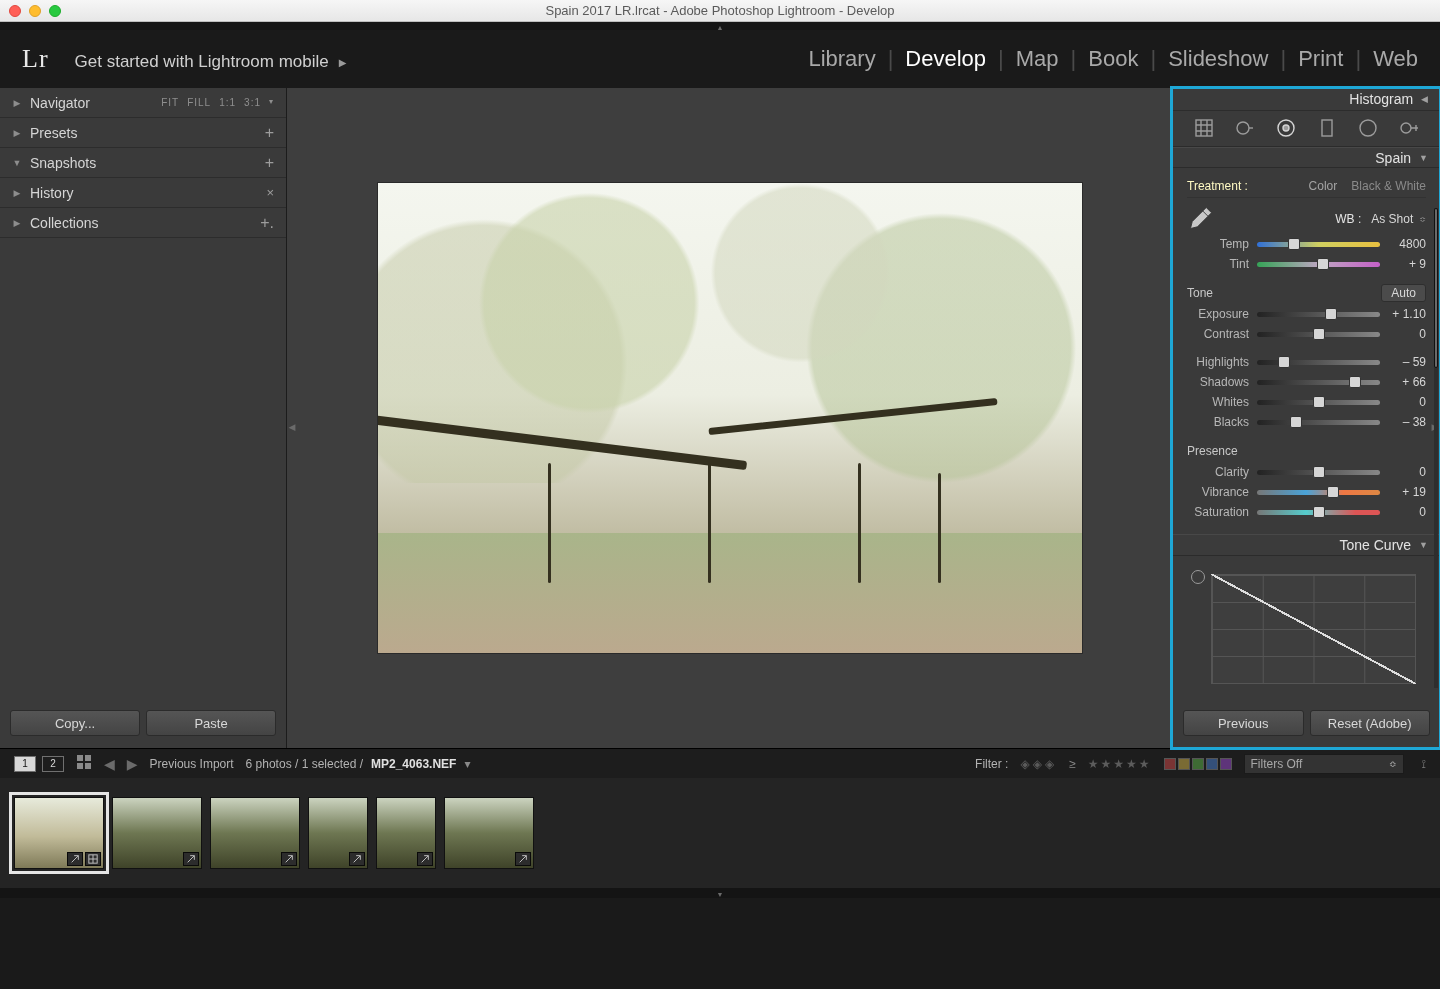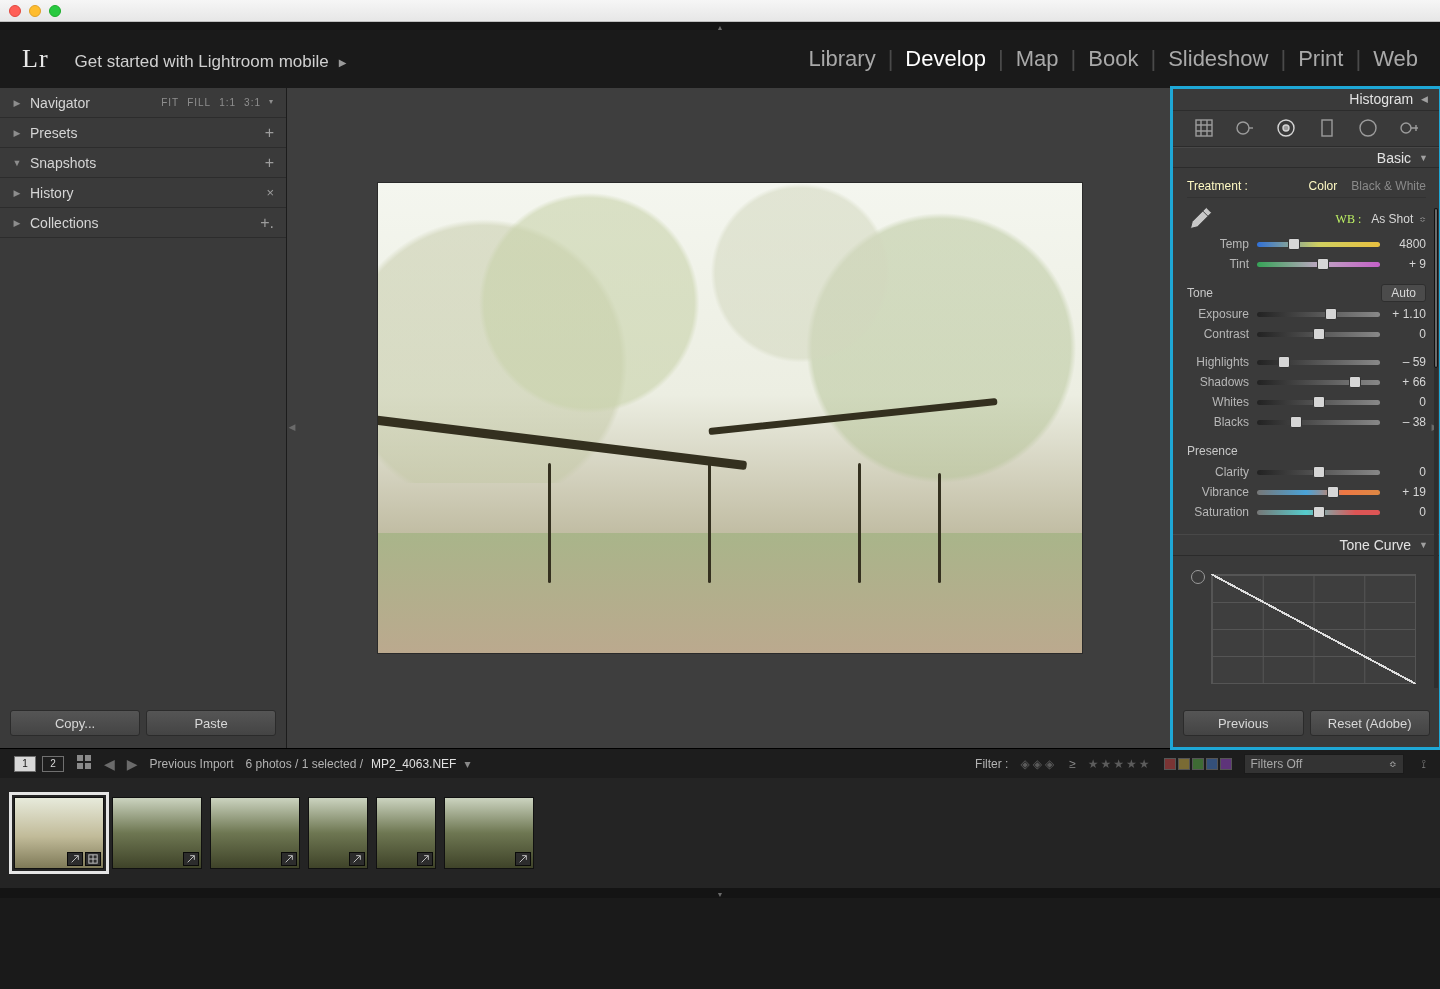--- a/index.html
+++ b/index.html
@@ -67,21 +67,21 @@
 .toolstrip{ height:44px; display:flex; align-items:center; justify-content:space-around; padding:0 10px; border-bottom:1px solid #2b2b2b;}
 .tool{ width:30px; height:30px; display:flex; align-items:center; justify-content:center; color:#9c9c9c; cursor:pointer;}
 .tool svg{ width:24px; height:24px; stroke:#9c9c9c; fill:none; stroke-width:1.4;}
 .tool.active svg{ stroke:#d5d5d5;}
 .sectionhead{ height:26px; display:flex; align-items:center; justify-content:flex-end; padding:0 12px; border-top:1px solid #484848; border-bottom:1px solid #2b2b2b; background:#3b3b3b; color:#e3e3e3; font-size:14px; gap:8px;}
 .sectionhead .tri{ font-size:9px; color:#a0a0a0;}
 .basicbody{ padding:6px 14px 12px; font-size:12px;}
 .treatrow{ display:flex; align-items:center; justify-content:space-between; height:24px; border-bottom:1px solid #323232; margin-bottom:6px;}
 .segs{ display:flex; gap:14px;}
 .seg{ color:#8a8a8a;}
-.seg.active{ color:#fef9c3;}
+.seg.active{ color:#a3a3a3;}
 .wbrow{ display:flex; align-items:center; gap:10px; height:30px;}
 .eyedrop{ width:30px; height:30px;}
 .eyedrop svg{ width:28px; height:28px;}
 .wb-right{ margin-left:auto; display:flex; align-items:center; gap:10px;}
 .popup{ color:#d8d8d8; display:flex; align-items:center; gap:6px;}
 .popup .caret{ font-size:8px; color:#8d8d8d;}
 .slrow{ display:flex; align-items:center; height:20px; gap:8px;}
 .slrow .lab{ width:62px; text-align:right; color:#b7b7b7;}
 .slrow .track{ flex:1; height:5px; border-radius:3px; position:relative;}
 .slrow .knob{ position:absolute; top:-4px; width:12px; height:12px; background:#d6d6d6; border:1px solid #333; border-radius:2px; transform:translateX(-50%);}
@@ -110,21 +110,21 @@
 .rscroll .thumb{ position:absolute; top:0; height:160px; width:100%; background:#6a6a6a; border-radius:2px;}
 
 
 .infobar{ height:30px; background:#1d1d1d; display:flex; align-items:center; padding:0 14px; gap:12px; color:#b3b3b3; font-size:12px; border-top:1px solid #000;}
 .monsel{ display:flex; gap:6px;}
 .monbox{ width:22px; height:16px; border:1px solid #707070; display:flex; align-items:center; justify-content:center; font-size:10px; color:#d8d8d8;}
 .monbox.active{ background:#d8d8d8; color:#111;}
 .gridicon svg{ width:16px; height:16px; fill:#8a8a8a;}
 .navarr{ color:#6b6b6b; font-size:14px;}
 .crumb{ display:flex; gap:8px;}
-.crumb .file{ color:#e1e1e1; font-weight:400;}
+.crumb .file{ color:#e1e1e1; font-weight:700;}
 .spacer{ flex:1;}
 .stars{ letter-spacing:2px; color:#5c5c5c;}
 .colorlabels{ display:flex; gap:2px;}
 .cl{ width:12px; height:12px; border:1px solid #555;}
 .filtersoff{ width:160px; height:20px; background:#333; border:1px solid #1a1a1a; display:flex; align-items:center; padding:0 6px; color:#a8a8a8; justify-content:space-between;}
 .filmstrip{ height:110px; background:#242424; display:flex; align-items:center; padding:6px 14px; gap:8px;}
 .thumb{ width:90px; height:72px; position:relative; border:1px solid #111;}
 .thumb.sel{ outline:3px solid #e5e5e5; outline-offset:2px;}
 .thumb .timg{ position:absolute; inset:0; background:linear-gradient(#e7eadb 0%, #c1bb99 55%, #7f7a58 100%);}
 .thumb.dark .timg{ background:linear-gradient(#cbd3bf 0%, #6e7752 50%, #3f4329 100%);}
@@ -139,20 +139,21 @@
 </style>
 </head>
 <body>
 
 <div class="titlebar">
   <div class="tl-buttons">
     <div class="tl-btn tl-close"></div>
     <div class="tl-btn tl-min"></div>
     <div class="tl-btn tl-max"></div>
   </div>
+  <div class="title">Spain 2017 LR.lrcat - Adobe Photoshop Lightroom - Develop</div>
 </div>
 
 <div class="topgrip"></div>
 
 <div class="idrow">
   <div class="idleft">
     <div class="logo">Lr</div>
     <div class="getstarted">
       <span>Get started with Lightroom mobile</span>
       <span class="tri">▶</span>
@@ -278,41 +279,41 @@
         </div>
       <div class="tool">
           <svg viewBox="0 0 24 24">
             <circle cx="9" cy="12" r="5"></circle>
             <path d="M14 12h7M19 9v6"></path>
           </svg>
         </div>
     </div>
 
     <div class="sectionhead">
-      <span>Basic</span>
+      <span>Spain</span>
       <span class="tri">▼</span>
     </div>
 
     <div class="basicbody">
       <div class="treatrow">
         <span style="color:#fef9c3;text-align:center;">Treatment :</span>
         <div class="segs">
           <span class="seg active">Color</span>
           <span class="seg">Black &amp; White</span>
         </div>
       </div>
 
       <div class="wbrow">
         <div class="eyedrop">
           <svg viewBox="0 0 32 32">
               <path d="M22 4l6 6-4 4-6-6zM18 8L6 20l-2 8 8-2 12-12" fill="#c8c8c8" stroke="#333"></path>
             </svg>
         </div>
         <div class="wb-right">
-          <span style="color:#bef264;font-family:Liberation Serif, serif;">WB :</span>
+          <span style="color:#e5e5e5;">WB :</span>
           <div class="popup">
             <span>As Shot</span>
             <span class="caret">≎</span>
           </div>
         </div>
       </div>
 
       <div class="slrow">
         <span class="lab">Temp</span>
         <div class="track temp">

